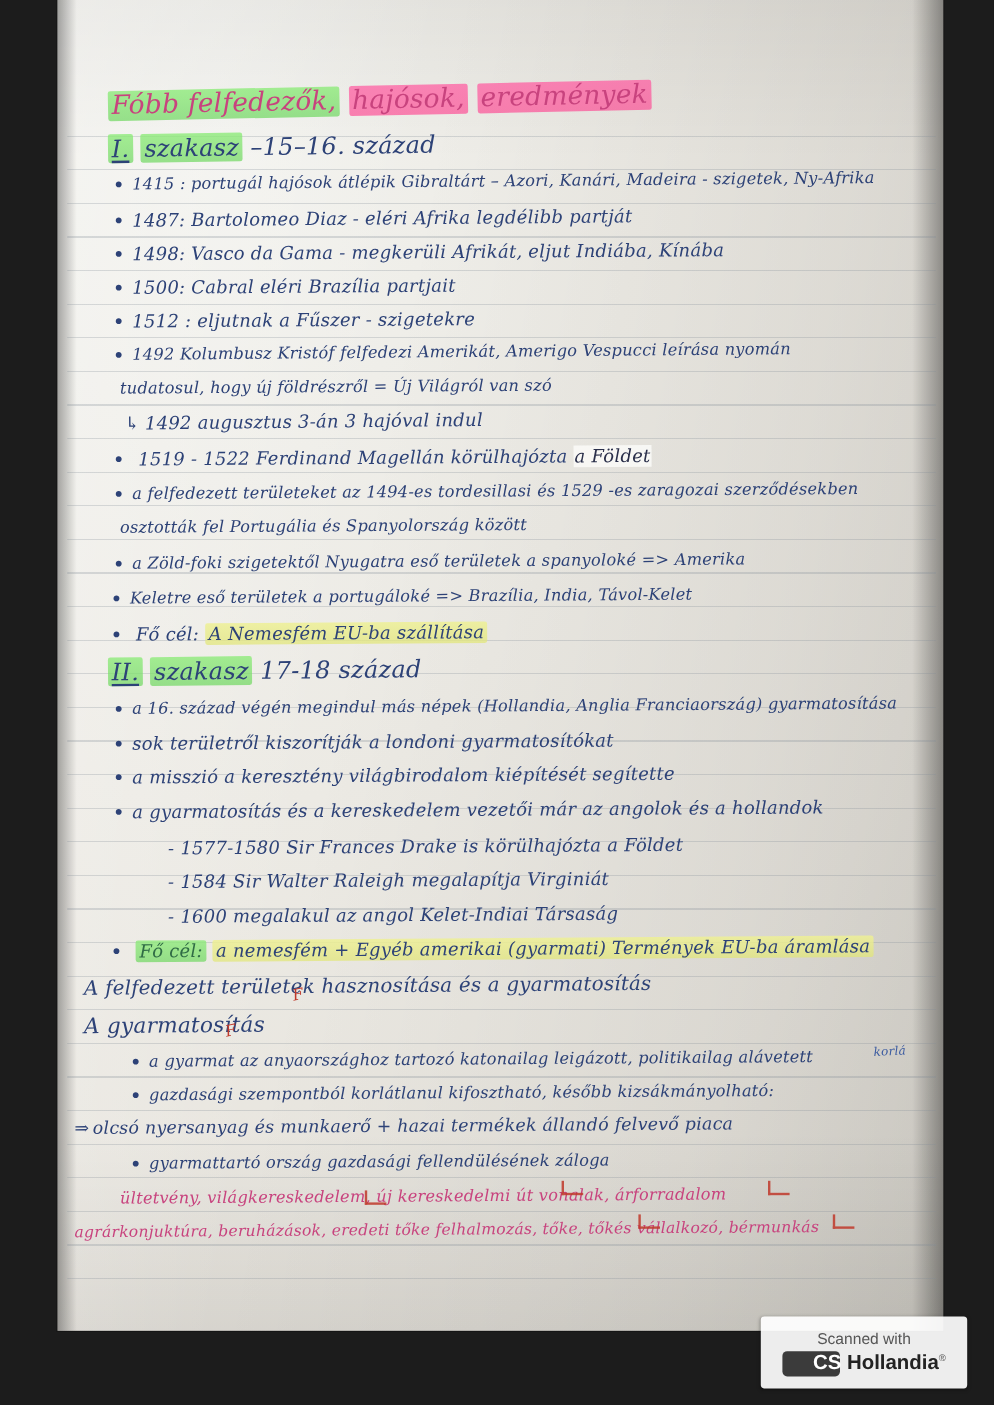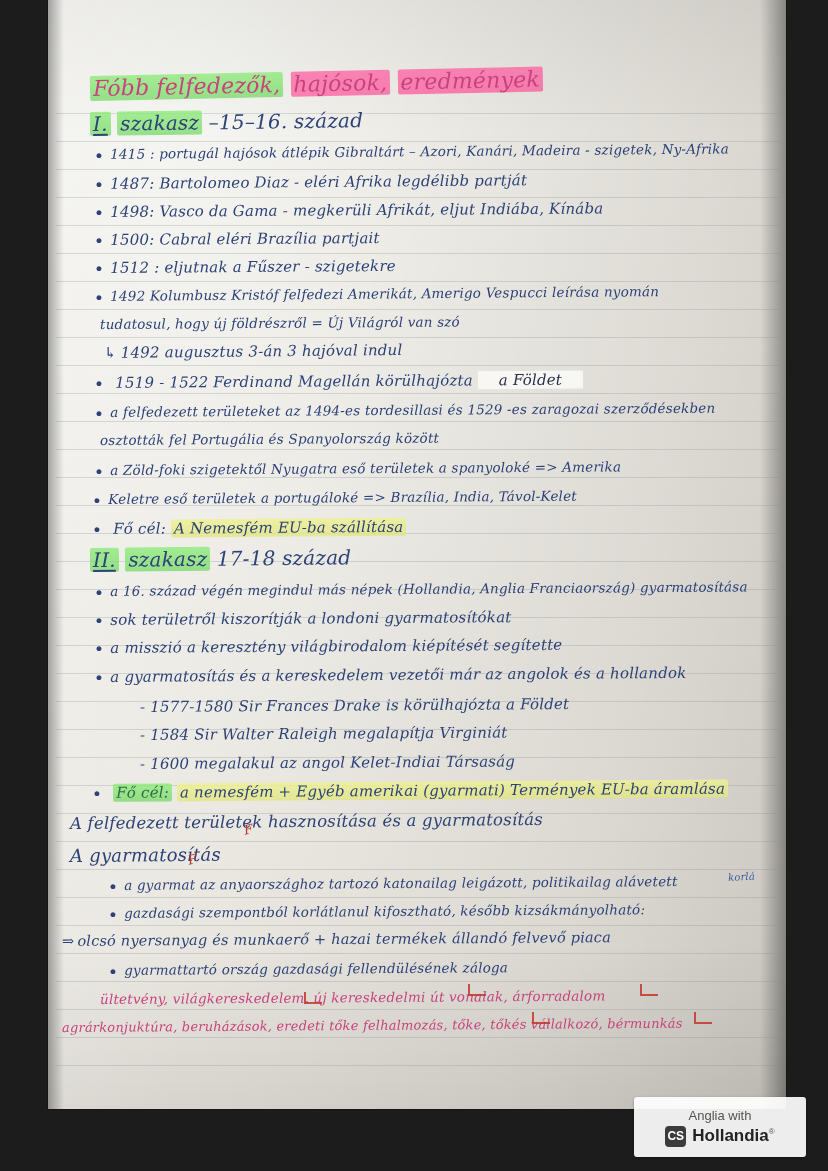--- a/index.html
+++ b/index.html
@@ -110,21 +110,21 @@
     padding: 0 3px;
     border-radius: 2px;
   }
   .hl-yellow {
     background: linear-gradient(to bottom, rgba(238,240,150,0.85), rgba(225,230,120,0.72));
     padding: 0 3px;
     border-radius: 2px;
   }
   .hl-white {
     background: rgba(250,250,248,0.85);
-    padding: 0 21px;
+    padding: 0 1px;
   }
   .bullet::before {
     content: "•";
     margin-right: 6px;
     font-size: 17px;
     line-height: 0;
     vertical-align: middle;
   }
   .dash::before {
     content: "-";
@@ -182,24 +182,25 @@
   .watermark .wbot {
     display: flex;
     align-items: center;
     gap: 6px;
   }
   .wlogo {
     width: 21px; height: 21px;
     background: #3b3b3b;
     border-radius: 4px;
     color: #fff;
-    font-size: 12px;
+    font-size: 17px;
     font-family: "Liberation Sans", sans-serif;
     display: flex; align-items: center; justify-content: center;
     font-weight: bold;
+    padding-left: 27px;
   }
   .wname {
     font-size: 17px;
     color: #222;
     font-family: "Liberation Sans", sans-serif;
     font-weight: bold;
   }
   .wtm { font-size: 8px; vertical-align: super; color:#555; font-weight: normal;}
 </style>
 </head>
@@ -285,21 +286,21 @@
     <div class="mark" style="left:196px; top:822px;">F</div>
     <div class="mark" style="left:140px; top:852px;">F</div>
     <div class="tick" style="left:256px; top:992px;"></div>
     <div class="tick" style="left:420px; top:984px;"></div>
     <div class="tick" style="left:592px; top:984px;"></div>
     <div class="tick" style="left:484px; top:1012px;"></div>
     <div class="tick" style="left:646px; top:1012px;"></div>
   </div>
 
   <div class="watermark">
-    <div class="wtop">Anglia with</div>
+    <div class="wtop">Scanned with</div>
     <div class="wbot">
       <div class="wlogo">CS</div>
       <div class="wname">
         <span>Hollandia</span><span class="wtm">®</span>
       </div>
     </div>
   </div>
 
 </div>
 

